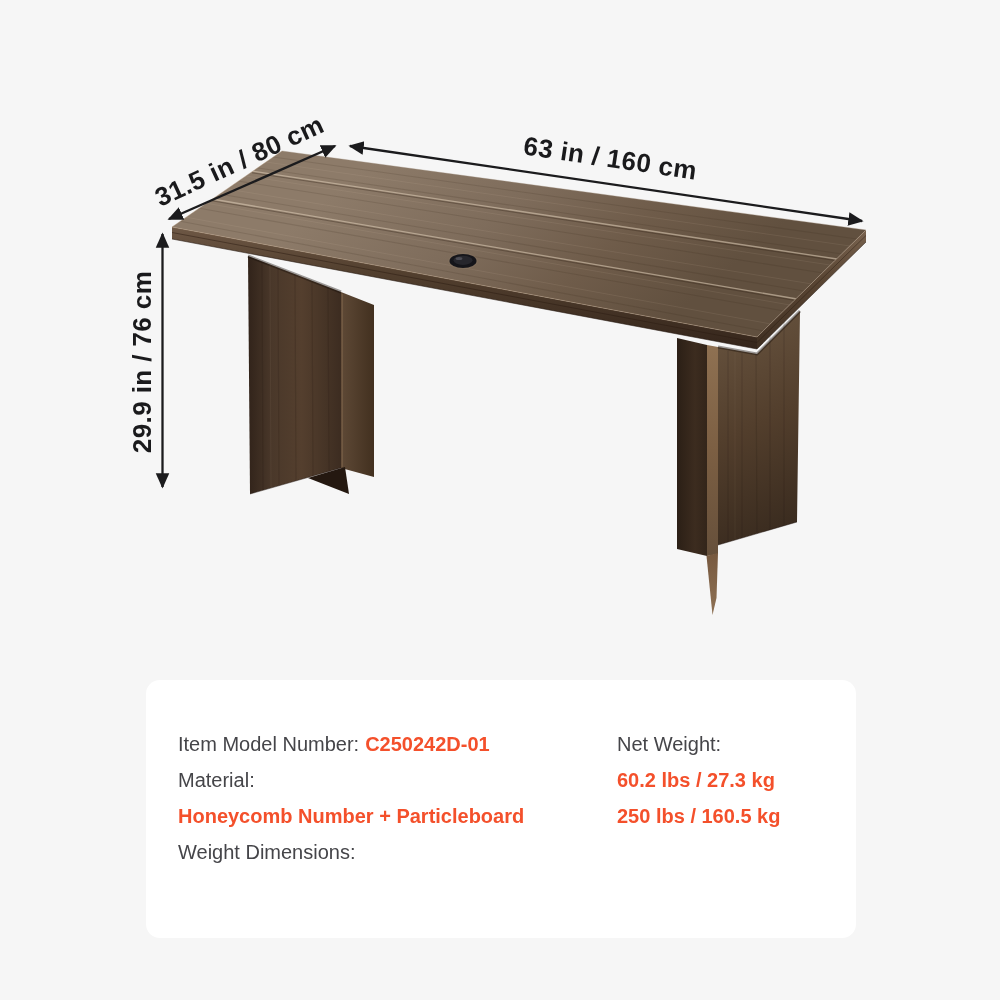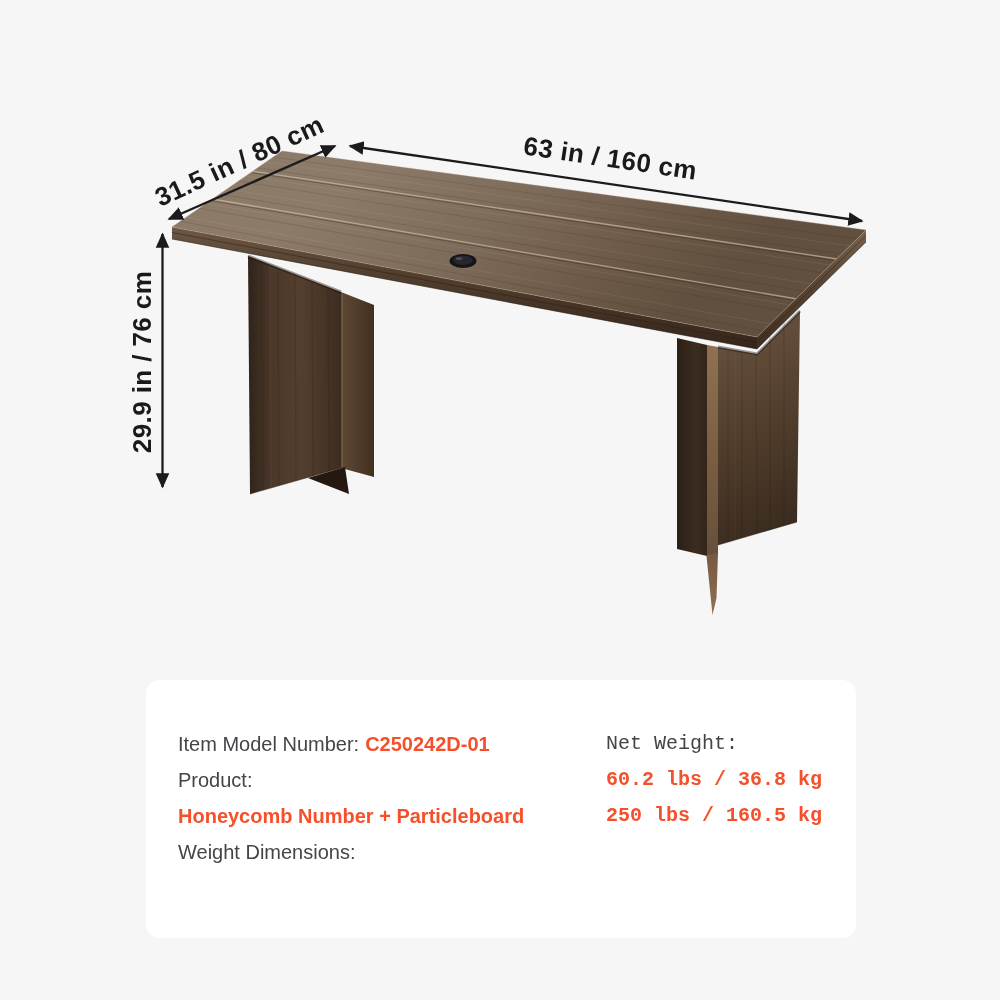--- a/index.html
+++ b/index.html
@@ -12,21 +12,21 @@
   .dim{
     font-family:"Liberation Sans",sans-serif;
     font-size:26px;font-weight:600;fill:#1A1A1C;letter-spacing:.4px;
   }
   .spec-panel{
     position:absolute;left:146px;top:680px;width:710px;height:258px;
     background:#FFFFFF;border-radius:14px;
   }
   .col{position:absolute;top:46px;}
   .col-left{left:32px;width:410px;}
-  .col-right{left:460px;width:260px;font-family:Liberation Mono, monospace;}
+  .col-right{left:471px;width:260px;}
   .row{line-height:36px;font-size:20px;white-space:nowrap;}
   .lbl{color:#454549;font-weight:400;}
   .val{color:#F4502B;font-weight:700;}
   .val-inline{margin-left:6px;}
 </style>
 </head>
 <body>
 
 <svg class="stage" viewBox="0 0 1000 680" xmlns="http://www.w3.org/2000/svg">
   <defs>
@@ -175,22 +175,22 @@
   <text class="dim" transform="translate(609,167) rotate(8.4)" text-anchor="middle">63 in / 160 cm</text>
   <text class="dim" transform="translate(243,169) rotate(-24.7)" text-anchor="middle">31.5 in / 80 cm</text>
   <text class="dim" transform="translate(151,362) rotate(-90)" text-anchor="middle">29.9 in / 76 cm</text>
 </svg>
 
 <div class="spec-panel">
   <div class="col col-left">
     <div class="row">
       <span class="lbl">Item Model Number:</span><span class="val val-inline">C250242D-01</span>
     </div>
-    <div class="row lbl">Product:</div>
+    <div class="row lbl">Material:</div>
     <div class="row val">Honeycomb Number + Particleboard</div>
     <div class="row lbl">Weight Dimensions:</div>
   </div>
   <div class="col col-right">
     <div class="row lbl">Net Weight:</div>
-    <div class="row val">60.2 lbs / 36.8 kg</div>
+    <div class="row val">60.2 lbs / 27.3 kg</div>
     <div class="row val">250 lbs / 160.5 kg</div>
   </div>
 </div>
 
 </body></html>

